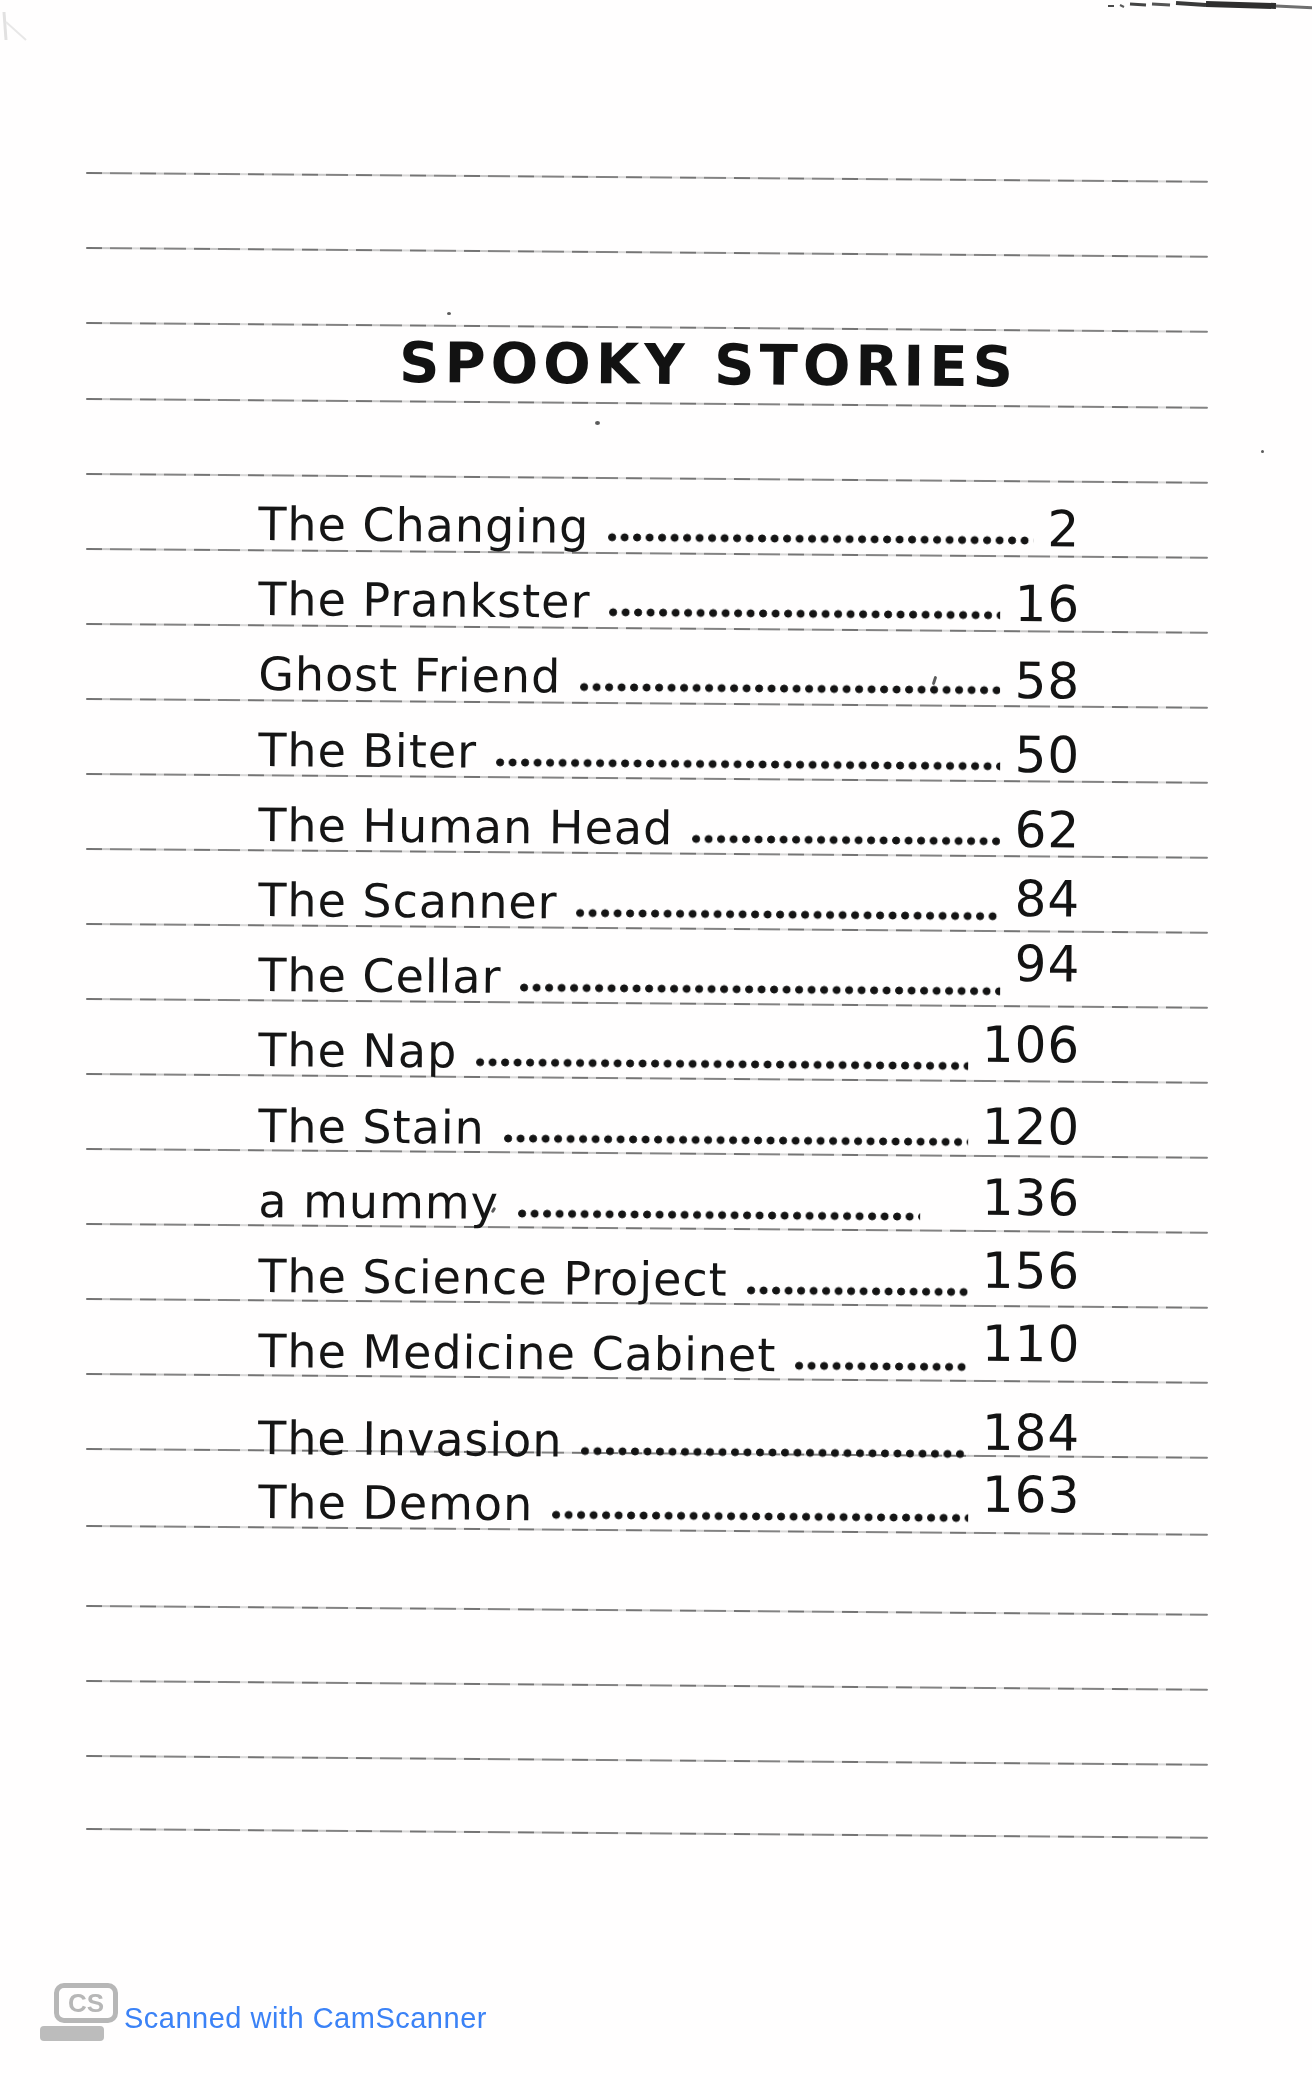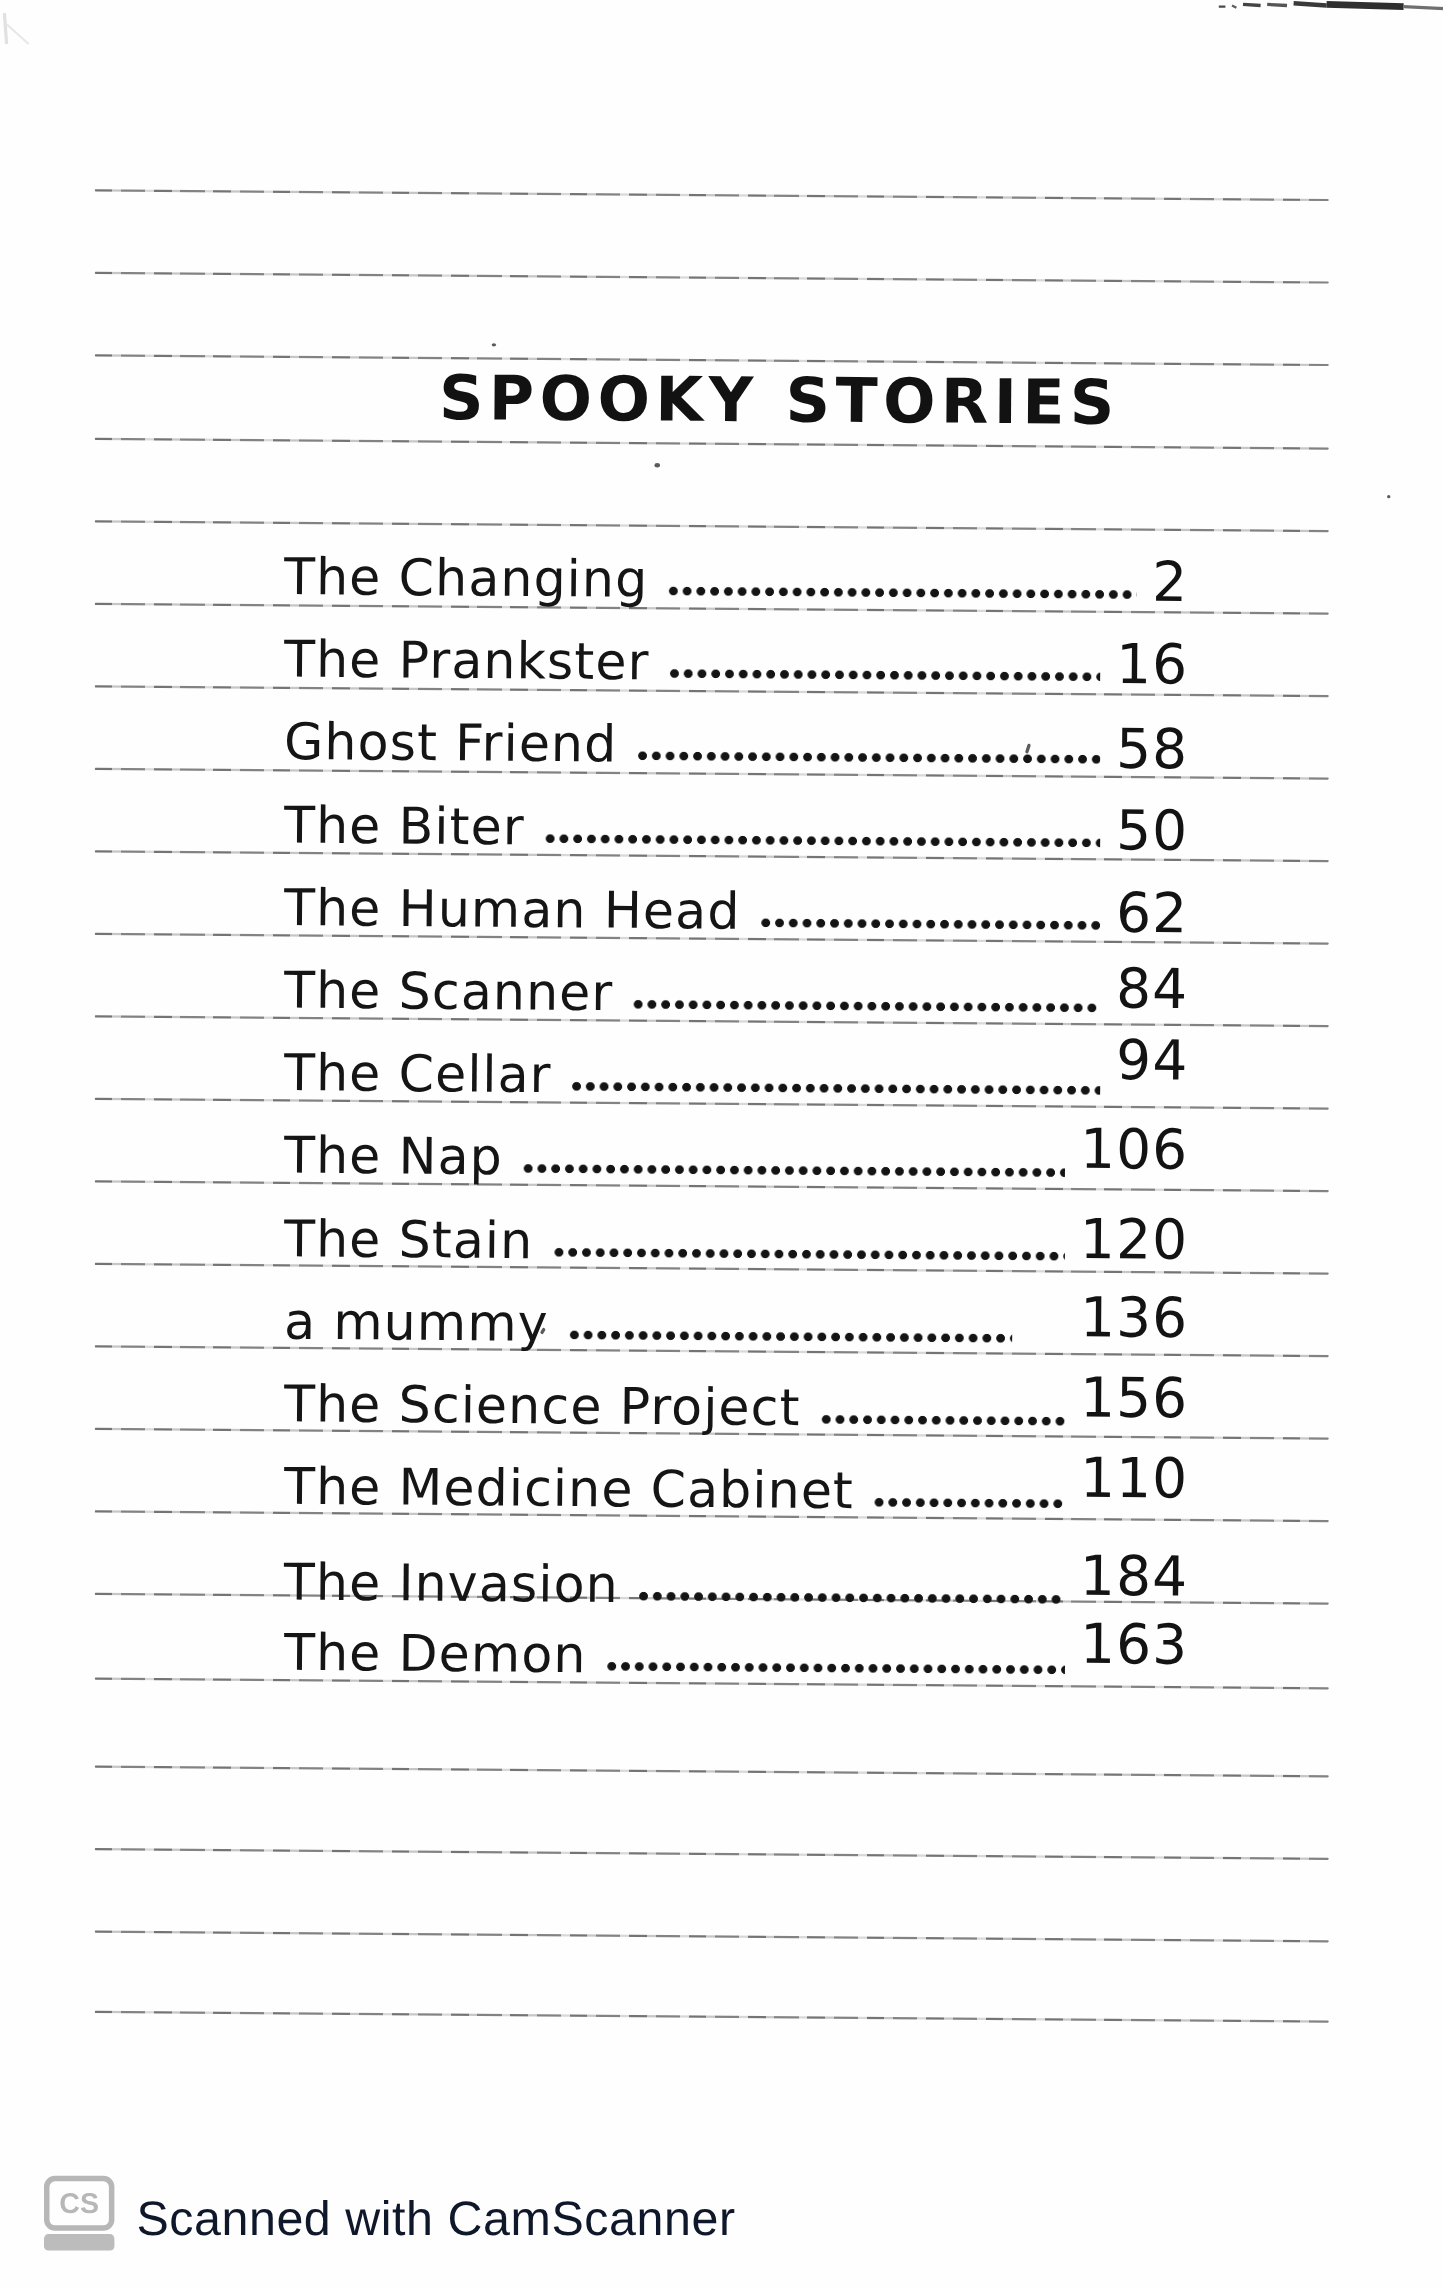--- a/index.html
+++ b/index.html
@@ -58,30 +58,31 @@
   .edge-mark{position:absolute;top:0;right:0;}
   .corner-mark{position:absolute;top:10px;left:0;opacity:.5;}
 
   
   .footer{
     position:absolute;left:40px;top:1976px;height:72px;
     display:flex;align-items:center;
   }
   .cs-icon{width:64px;margin-right:20px;}
   .cs-box{
-    box-sizing:border-box;width:64px;height:50px;
+    box-sizing:border-box;width:64px;height:40px;
     border:5px solid #b7b7b7;border-radius:10px;
     display:flex;align-items:center;justify-content:center;
     font-size:26px;font-weight:bold;color:#b7b7b7;letter-spacing:0;
     font-family:"Liberation Sans",sans-serif;
+    margin-left:14px;
   }
   .cs-bar{width:64px;height:15px;background:#bcbcbc;border-radius:4px;margin-top:3px;}
   .footer-text{
     font-family:"Liberation Sans",sans-serif;
-    font-size:44px;color:#0f172a;letter-spacing:0.5px;white-space:nowrap;margin-top:12px;
+    font-size:29px;color:#3b82f6;letter-spacing:0.5px;white-space:nowrap;margin-top:12px;
   }
 </style>
 </head>
 <body>
 
 <div class="page">
 
   <svg class="edge-mark" width="250" height="16" viewBox="0 0 250 16">
     <line x1="2" y1="6" x2="8" y2="6" stroke="#4a4a4a" stroke-width="2"></line>
     <line x1="14" y1="5" x2="18" y2="7" stroke="#5a5a5a" stroke-width="2"></line>

